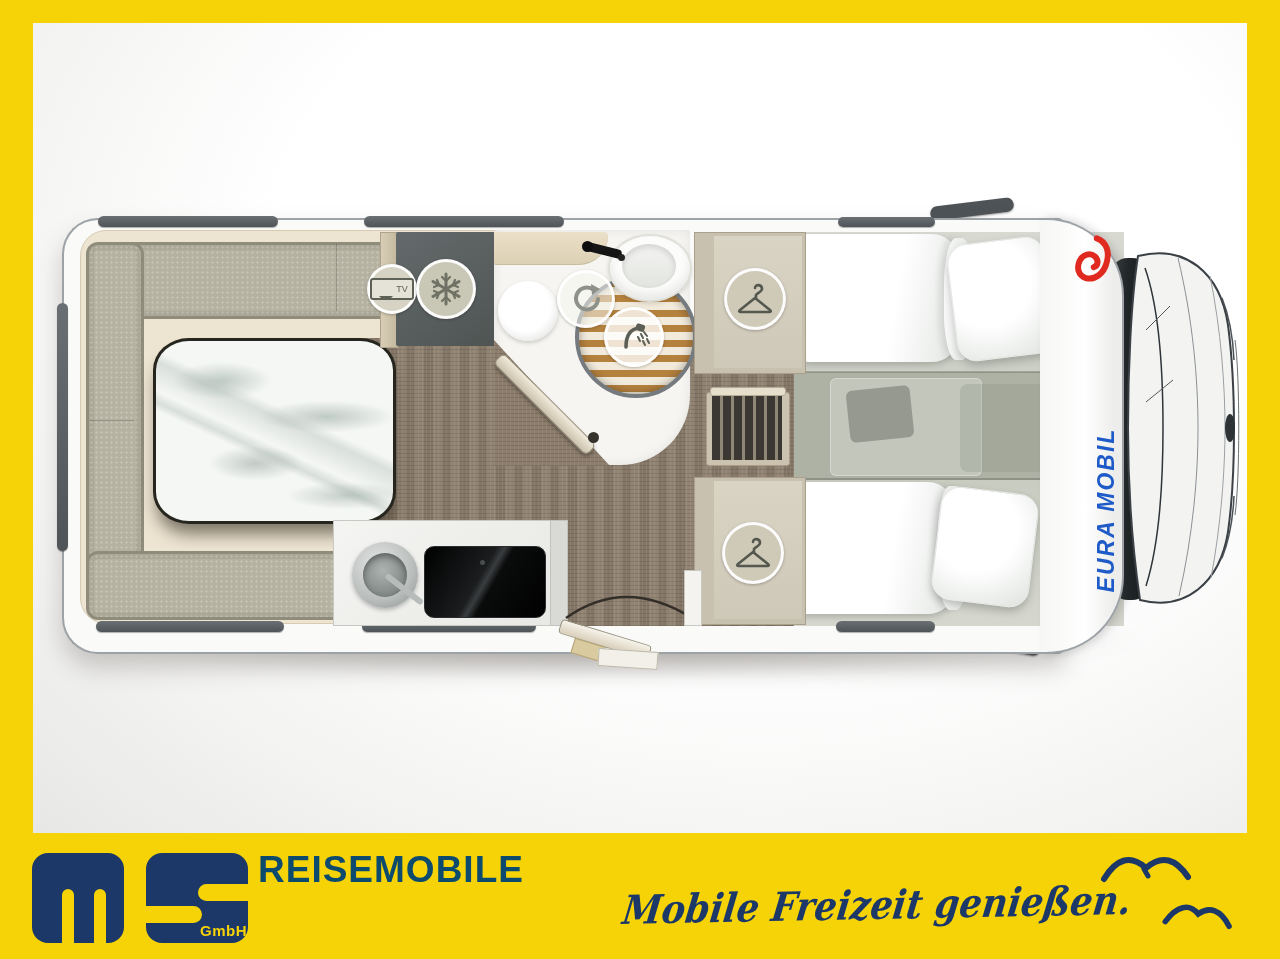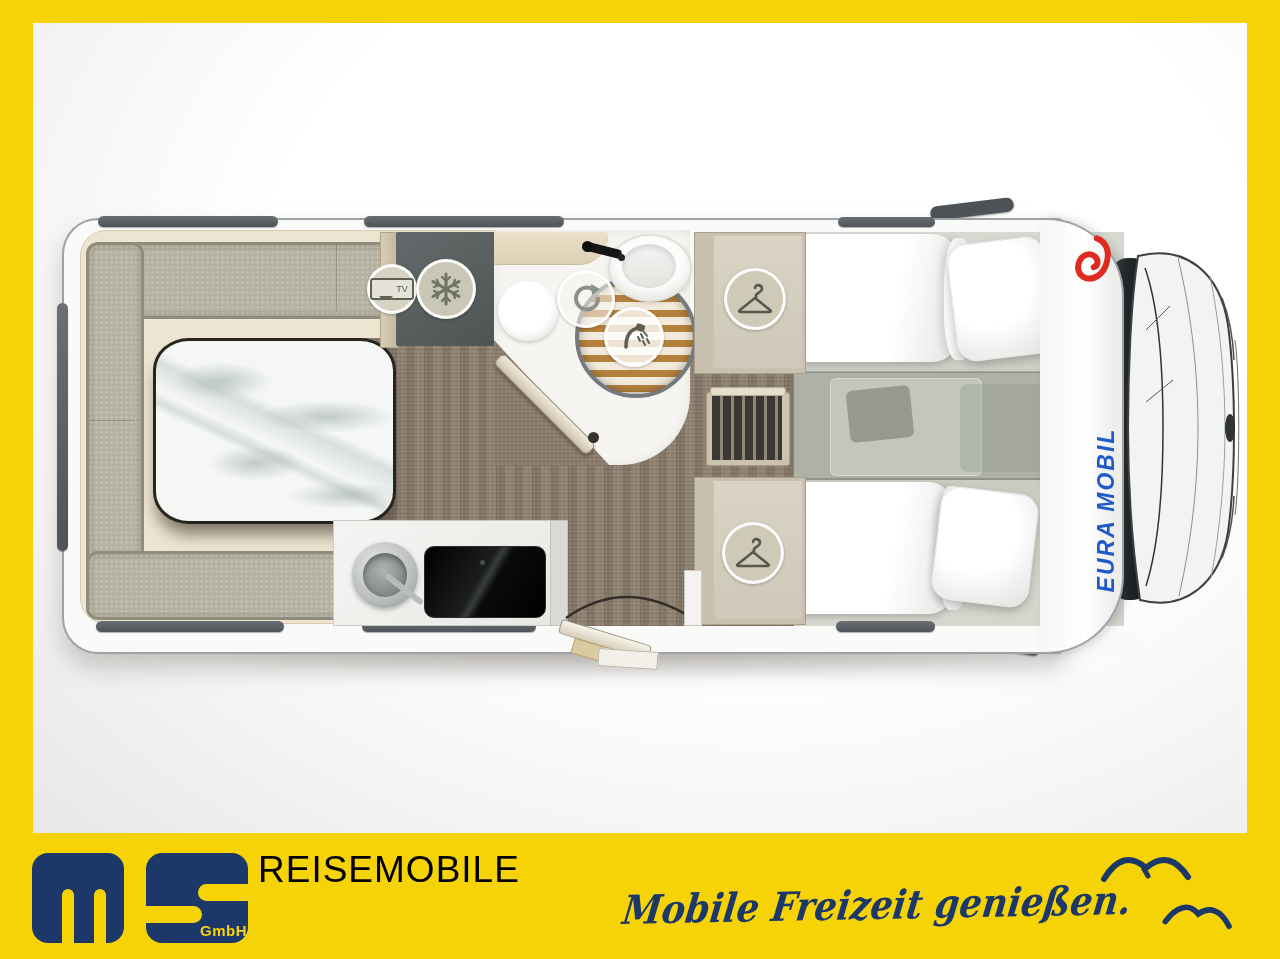--- a/index.html
+++ b/index.html
@@ -196,21 +196,21 @@
   .ms-part{background:#1B3868;}
   .m-block{left:32px;top:853px;width:92px;height:90px;border-radius:16px;}
   .m-slot{background:#F6D306;border-radius:6px 6px 0 0;}
   .m-slot1{left:62px;top:889px;width:12px;height:54px;}
   .m-slot2{left:94px;top:889px;width:12px;height:54px;}
   .s-block{left:146px;top:853px;width:102px;height:90px;border-radius:16px;}
   .s-notch-r{left:198px;top:884px;width:50px;height:17px;background:#F6D306;border-radius:9px 0 0 9px;}
   .s-notch-l{left:146px;top:906px;width:56px;height:17px;background:#F6D306;border-radius:0 9px 9px 0;}
   .gmbh{left:200px;top:922px;width:44px;font-size:15px;font-weight:bold;color:#F6D306;
         text-align:right;letter-spacing:.5px;}
-  .wordmark{left:258px;top:849px;font-size:37px;font-weight:400;color:#000000;letter-spacing:1px;
+  .wordmark{left:258px;top:849px;font-size:37px;font-weight:700;color:#0c4a6e;letter-spacing:1px;
             font-family:"Liberation Sans",sans-serif;}
   .tagline{left:620px;top:886px;font-family:"DejaVu Serif",serif;font-style:italic;font-weight:bold;
            font-size:40px;color:#1B3868;transform:skewX(-8deg) scaleX(.88) rotate(-1deg);
            transform-origin:left bottom;white-space:nowrap;}
   .bird1-svg{left:1100px;top:851px;width:92px;height:34px;}
   .bird2-svg{left:1162px;top:899px;width:72px;height:34px;transform:rotate(6deg);}
 </style>
 </head>
 <body>
 

